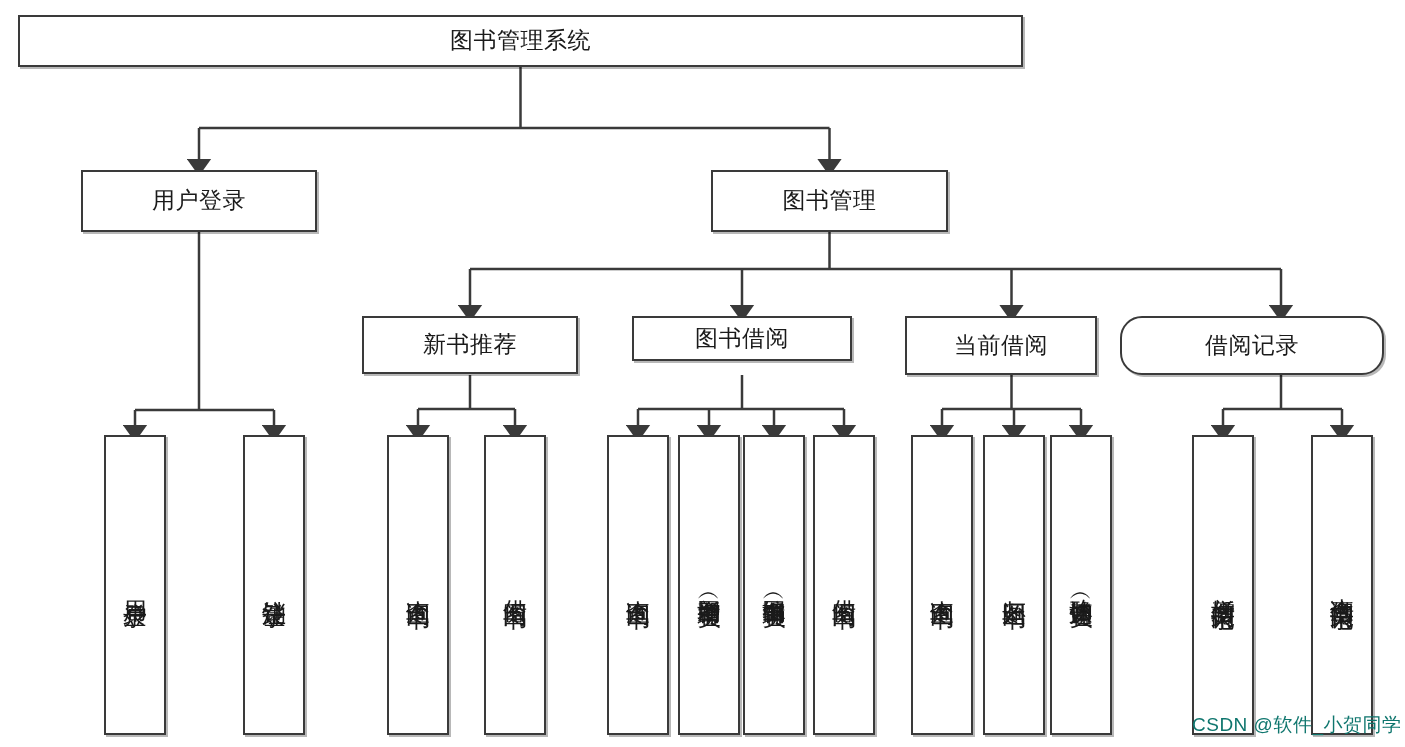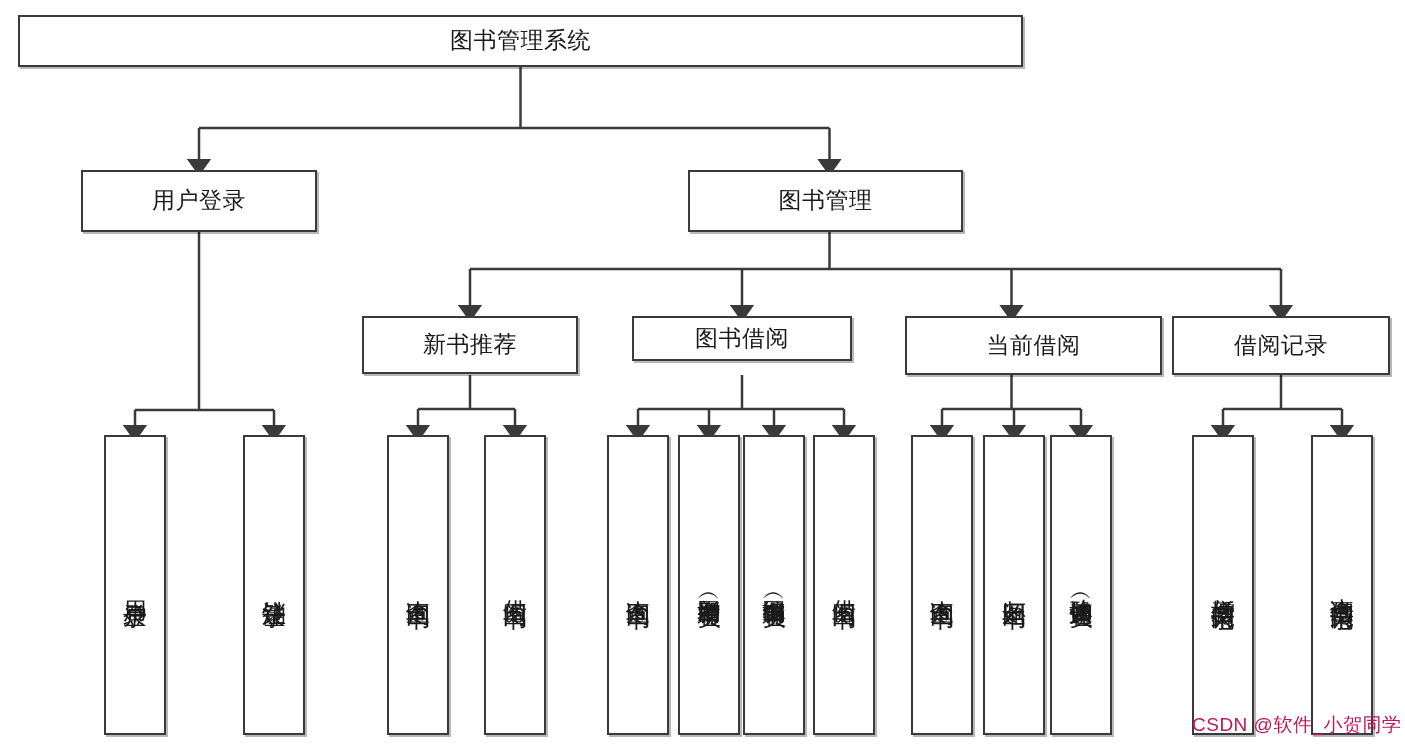--- a/index.html
+++ b/index.html
@@ -48,21 +48,21 @@
     writing-mode: vertical-rl;
     text-orientation: upright;
     font-size: 24px;
     color: #1a1a1a;
     letter-spacing: 2px;
     line-height: 1;
     white-space: nowrap;
   }
   .watermark {
     position: absolute;
-    color: #be185d;
+    color: #0f766e;
     font-size: 19px;
     white-space: nowrap;
     letter-spacing: 0.5px;
     pointer-events: none;
   }
 </style>
 </head>
 <body>
 
 <div id="canvas">
@@ -110,33 +110,33 @@
       </g>
   </svg>
 
   <div id="nodes">
       <div class="node-box horiz" style="left: 18px; top: 15px; width: 1005px; height: 52px;">
         <span class="node-label">图书管理系统</span>
       </div>
       <div class="node-box horiz" style="left: 81px; top: 170px; width: 236px; height: 62px;">
         <span class="node-label">用户登录</span>
       </div>
-      <div class="node-box horiz" style="left: 688px; top: 170px; width: 275px; height: 62px;">
+      <div class="node-box horiz" style="left: 711px; top: 170px; width: 237px; height: 62px;">
         <span class="node-label">图书管理</span>
       </div>
       <div class="node-box horiz" style="left: 362px; top: 316px; width: 216px; height: 58px;">
         <span class="node-label">新书推荐</span>
       </div>
       <div class="node-box horiz" style="left: 632px; top: 316px; width: 220px; height: 45px;">
         <span class="node-label">图书借阅</span>
       </div>
-      <div class="node-box horiz" style="left: 905px; top: 316px; width: 257px; height: 59px;">
+      <div class="node-box horiz" style="left: 905px; top: 316px; width: 192px; height: 59px;">
         <span class="node-label">当前借阅</span>
       </div>
-      <div class="node-box horiz" style="left: 1172px; top: 316px; width: 218px; height: 59px;">
+      <div class="node-box horiz" style="left: 1120px; top: 316px; width: 264px; height: 59px; border-radius: 22px;">
         <span class="node-label">借阅记录</span>
       </div>
       <div class="node-box vert" style="left: 104px; top: 435px; width: 62px; height: 300px; align-items: center;">
         <span class="node-label">用户登录</span>
       </div>
       <div class="node-box vert" style="left: 243px; top: 435px; width: 62px; height: 300px; align-items: center;">
         <span class="node-label">注销登录</span>
       </div>
       <div class="node-box vert" style="left: 387px; top: 435px; width: 62px; height: 300px; align-items: center;">
         <span class="node-label">查询图书</span>

